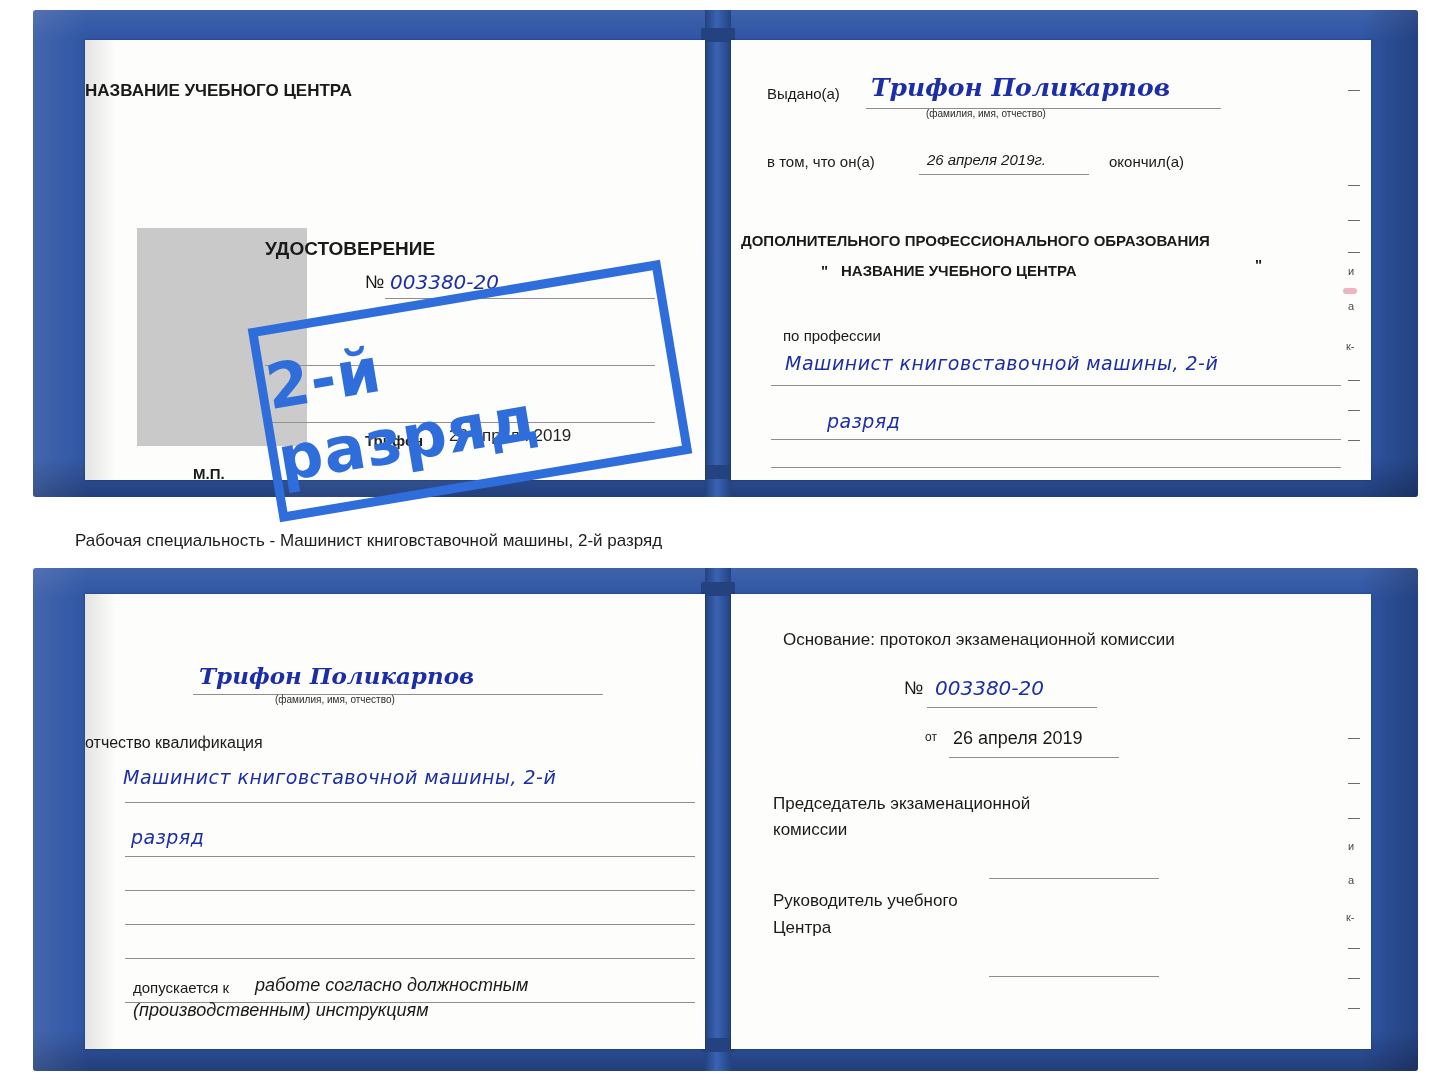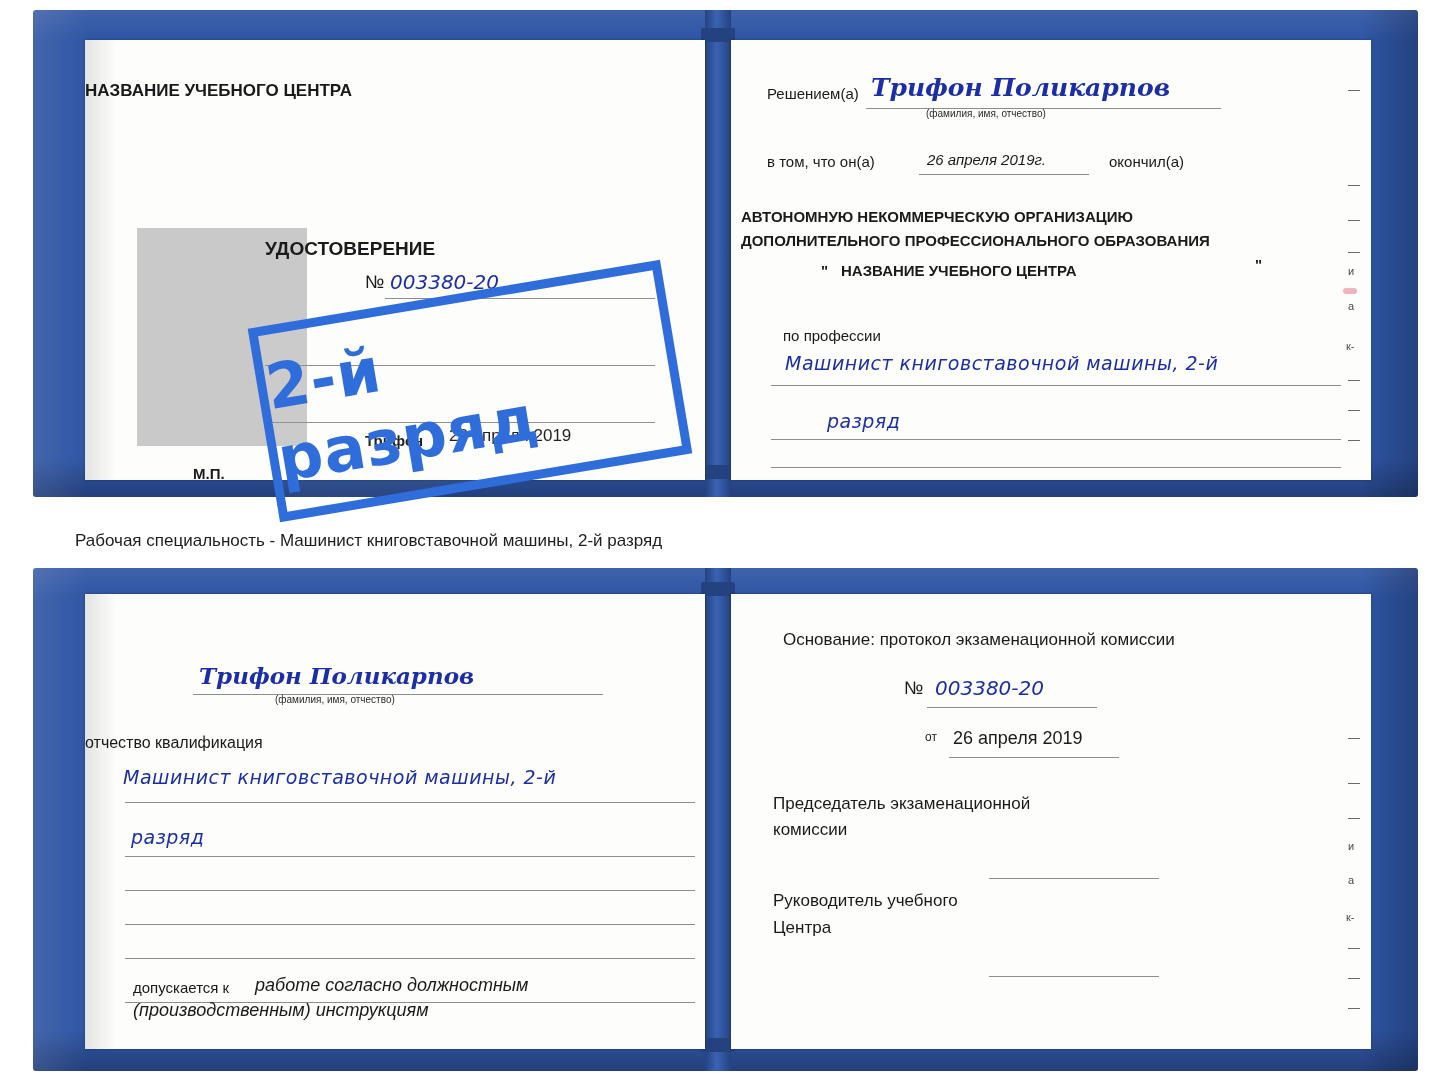--- a/index.html
+++ b/index.html
@@ -192,31 +192,30 @@
       <div class="t" style="left:364px; top:386px; font-size:17px;">26 апреля 2019</div>
 
       <div class="t bold" style="left:108px; top:425px; font-size:15px;">М.П.</div>
 
       <div class="stamp">
         <span>2-й разряд</span>
       </div>
     </div>
 
     <div class="leaf" style="left:698px; top:30px; width:640px; height:440px;">
-      <div class="t" style="left:36px; top:45px; font-size:15px;">Решением(а)</div>
+      <div class="t" style="left:36px; top:45px; font-size:15px;">Выдано(а)</div>
       <div class="t handb" style="left:140px; top:33px; font-size:25px;">Трифон Поликарпов</div>
       <div class="line" style="left:135px; top:68px; width:355px;"></div>
       <div class="t tiny center" style="left:195px; top:68px; width:230px;">(фамилия, имя, отчество)</div>
 
       <div class="t" style="left:36px; top:113px; font-size:15px;text-align:right;">в том, что он(а)</div>
       <div class="t ital" style="left:196px; top:111px; font-size:15px;">26 апреля 2019г.</div>
       <div class="line" style="left:188px; top:134px; width:170px;"></div>
       <div class="t" style="left:378px; top:113px; font-size:15px;">окончил(а)</div>
 
-      <div class="t bold center" style="left:10px; top:168px; width:610px; font-size:15px;">АВТОНОМНУЮ НЕКОММЕРЧЕСКУЮ ОРГАНИЗАЦИЮ</div>
       <div class="t bold center" style="left:10px; top:192px; width:610px; font-size:15px;">ДОПОЛНИТЕЛЬНОГО ПРОФЕССИОНАЛЬНОГО ОБРАЗОВАНИЯ</div>
       <div class="t bold" style="left:90px; top:222px; font-size:15px;">"</div>
       <div class="t bold center" style="left:110px; top:222px; width:390px; font-size:15px;">НАЗВАНИЕ УЧЕБНОГО ЦЕНТРА</div>
       <div class="t bold" style="left:524px; top:216px; font-size:15px;">"</div>
 
       <div class="t" style="left:52px; top:287px; font-size:15px;">по профессии</div>
 
       <div class="t hand" style="left:54px; top:312px; font-size:19px; letter-spacing:0.5px;">Машинист книговставочной машины, 2-й</div>
       <div class="line" style="left:40px; top:345px; width:570px;"></div>
 

